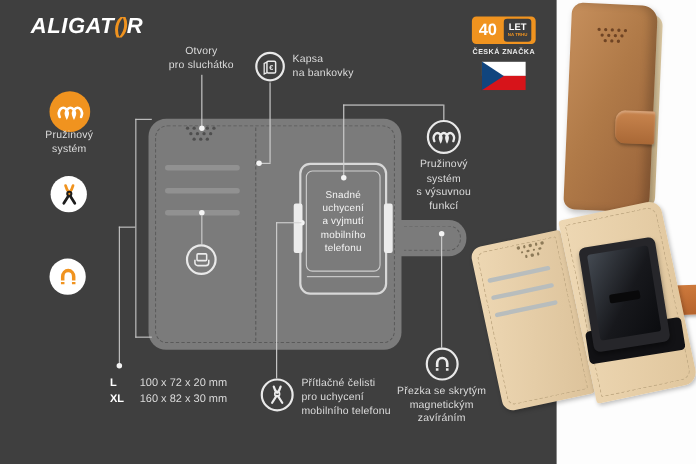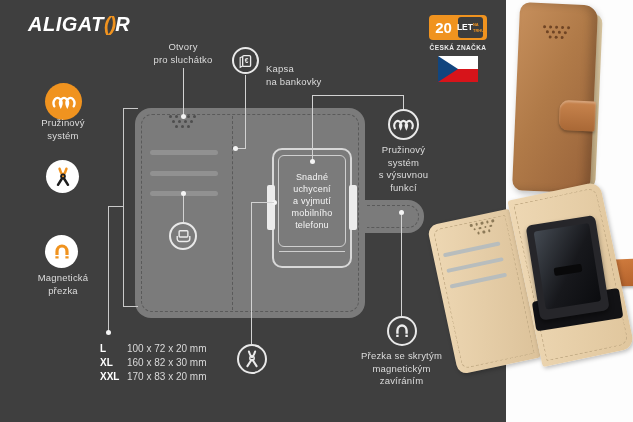--- a/index.html
+++ b/index.html
@@ -26,21 +26,21 @@
   .holder-out{position:absolute;left:272px;top:148px;width:80px;height:120px;border:2px solid #d8d8d8;border-radius:10px;box-sizing:border-box;}
   .holder-in{position:absolute;left:278px;top:155px;width:68px;height:92px;border:1.5px solid #cfcfcf;border-radius:6px;box-sizing:border-box;}
   .holder-tab{position:absolute;width:8px;height:45px;background:#ececec;border-radius:2px;}
   .clasp-tab{position:absolute;left:362px;top:200px;width:62px;height:33px;background:#7b7b7b;border-radius:0 16px 16px 0;}
   .clasp-stitch{position:absolute;inset:5px;border:1px dashed #5a5a5a;border-left:none;border-radius:0 11px 11px 0;}
   
   .badge{position:absolute;left:429px;top:15px;width:58px;height:25px;background:#f0931f;border-radius:4px;
          display:flex;align-items:center;}
   .badge-20{width:29px;text-align:center;color:#fff;font-size:15px;font-weight:bold;}
   .badge-dark{width:25px;height:21px;background:#3d3d3d;border-radius:3px;margin-right:2px;
-              display:flex;flex-direction:row;align-items:center;justify-content:center;}
+              display:flex;flex-direction:column;align-items:center;justify-content:center;}
   .badge-let{color:#fff;font-size:8.5px;font-weight:bold;line-height:1;}
   .badge-natrhu{color:#f0931f;font-size:4px;font-weight:bold;line-height:1.4;}
   .badge-sub{position:absolute;left:427px;top:44px;width:62px;text-align:center;color:#eaeaea;
              font-size:6.5px;font-weight:bold;letter-spacing:.4px;}
   
   .sizes{position:absolute;left:100px;top:341px;font-size:10px;color:#d9d9d9;}
   .sizes .row{display:flex;height:14px;align-items:center;}
   .sizes .sl{width:27px;font-weight:bold;color:#fff;}
   
   .white-panel{position:absolute;left:506px;top:0;width:127px;height:422px;background:#fdfdfd;}
@@ -142,21 +142,21 @@
       <div class="oc-screen"></div>
       <div class="oc-slotbar"></div>
     </div>
   </div>
 
   <div class="logo">
     <span>ALIGAT</span><span class="o">()</span><span>R</span>
   </div>
 
   <div class="badge">
-    <div class="badge-20">20</div>
+    <div class="badge-20">40</div>
     <div class="badge-dark">
       <div class="badge-let">LET</div>
       <div class="badge-natrhu">NA TRHU</div>
     </div>
   </div>
   <div class="badge-sub">ČESKÁ ZNAČKA</div>
   <svg width="40" height="26" style="position:absolute;left:438px;top:56px;">
     <rect x="0" y="0" width="40" height="13" fill="#ffffff"></rect>
     <rect x="0" y="13" width="40" height="13" fill="#d7141a"></rect>
     <polygon points="0,0 20,13 0,26" fill="#11457e"></polygon>
@@ -180,22 +180,20 @@
         <circle cx="12" cy="11.2" r="1" fill="#f0931f"></circle>
     </svg>
   </div>
 
   <div class="side-ic" style="left:45px;top:235px;width:33px;height:33px;background:#ffffff;">
     <svg width="24" height="24" viewBox="0 0 24 24">
       <path d="M7 18.5 L7 11.5 a5 5.5 0 0 1 10 0 L17 18.5" fill="none" stroke="#f0931f" stroke-width="3.2"></path>
       <path d="M4.8 15.6 H9.2 M14.8 15.6 H19.2" stroke="#ffffff" stroke-width="1.4"></path>
     </svg>
   </div>
-  <div class="lbl ctr" style="left:23px;top:272px;width:80px;">Magnetická
-přezka</div>
 
   <div class="case">
     <div class="stitch"></div>
     <div class="spine"></div>
     <div style="position:absolute;left:34px;top:7px;">
       <div class="dotrow">
           <span class="pdot" style="width:3px;height:3px;background:#4e4e4e;"></span>
           <span class="pdot" style="width:3px;height:3px;background:#4e4e4e;"></span>
           <span class="pdot" style="width:3px;height:3px;background:#4e4e4e;"></span>
           <span class="pdot" style="width:3px;height:3px;background:#4e4e4e;"></span>
@@ -237,21 +235,21 @@
   <div class="line" style="left:183px;top:68px;width:1px;height:47px;"></div>
   <div class="dot" style="left:181px;top:114px;"></div>
 
   <div class="cicon" style="left:232px;top:47px;width:27px;height:27px;">
     <svg width="20" height="20" viewBox="0 0 24 24">
       <rect x="8" y="5.5" width="9.5" height="13" rx="1.5" fill="none" stroke="#ececec" stroke-width="1.6"></rect>
       <path d="M8 6.5 L5 8 L5 19.5 L8 18" fill="none" stroke="#ececec" stroke-width="1.4"></path>
       <text x="12.8" y="14.8" font-size="8" font-weight="bold" fill="#ececec" text-anchor="middle" font-family="Liberation Sans, sans-serif">€</text>
     </svg>
   </div>
-  <div class="lbl" style="left:266px;top:63px;">Kapsa
+  <div class="lbl" style="left:266px;top:48px;">Kapsa
 na bankovky</div>
   <div class="line" style="left:245px;top:75px;width:1px;height:73px;"></div>
   <div class="line" style="left:237px;top:148px;width:9px;height:1px;"></div>
   <div class="dot" style="left:233px;top:146px;"></div>
 
   <div class="line" style="left:312px;top:95px;width:91px;height:1px;"></div>
   <div class="line" style="left:312px;top:95px;width:1px;height:65px;"></div>
   <div class="dot" style="left:310px;top:159px;"></div>
   <div class="line" style="left:403px;top:95px;width:1px;height:14px;"></div>
   <div class="cicon" style="left:388px;top:109px;width:31px;height:31px;">
@@ -277,20 +275,23 @@
   <div class="line" style="left:251px;top:202px;width:23px;height:1px;"></div>
   <div class="line" style="left:251px;top:202px;width:1px;height:142px;"></div>
   <div class="cicon" style="left:237px;top:344px;width:30px;height:30px;">
     <svg width="22" height="22" viewBox="0 0 24 24">
       <path d="M8.6 3.8 C9.4 6.6 10.5 8.5 11.5 9.7" fill="none" stroke="#ececec" stroke-width="2.2" stroke-linecap="round"></path>
       <path d="M15.4 3.8 C14.6 6.6 13.5 8.5 12.5 9.7" fill="none" stroke="#ececec" stroke-width="2.2" stroke-linecap="round"></path>
       <path d="M11.3 13 L7 19.8 M12.7 13 L17 19.8" stroke="#ececec" stroke-width="2.2" stroke-linecap="round"></path>
       <circle cx="12" cy="11.2" r="2.4" fill="none" stroke="#ececec" stroke-width="1.6"></circle>
     </svg>
   </div>
+  <div class="lbl" style="left:274px;top:343px;">Přítlačné čelisti
+pro uchycení
+mobilního telefonu</div>
 
   <div class="dot" style="left:399px;top:210px;"></div>
   <div class="line" style="left:401px;top:215px;width:1px;height:101px;"></div>
   <div class="cicon" style="left:387px;top:316px;width:30px;height:30px;">
     <svg width="22" height="22" viewBox="0 0 24 24">
       <path d="M7 18.5 L7 11.5 a5 5.5 0 0 1 10 0 L17 18.5" fill="none" stroke="#ececec" stroke-width="2.6"></path>
       <path d="M5.2 15.6 H8.8 M15.2 15.6 H18.8" stroke="#3f3f3f" stroke-width="1.2"></path>
     </svg>
   </div>
   <div class="lbl ctr" style="left:354px;top:350px;width:95px;">Přezka se skrytým
@@ -306,19 +307,15 @@
 
   <div class="sizes">
     <div class="row">
       <span class="sl">L</span>
       <span>100 x 72 x 20 mm</span>
     </div>
     <div class="row">
       <span class="sl">XL</span>
       <span>160 x 82 x 30 mm</span>
     </div>
-    <div class="row">
-      <span class="sl">XXL</span>
-      <span>170 x 83 x 20 mm</span>
-    </div>
   </div>
 
 </div>
 
 </body></html>

